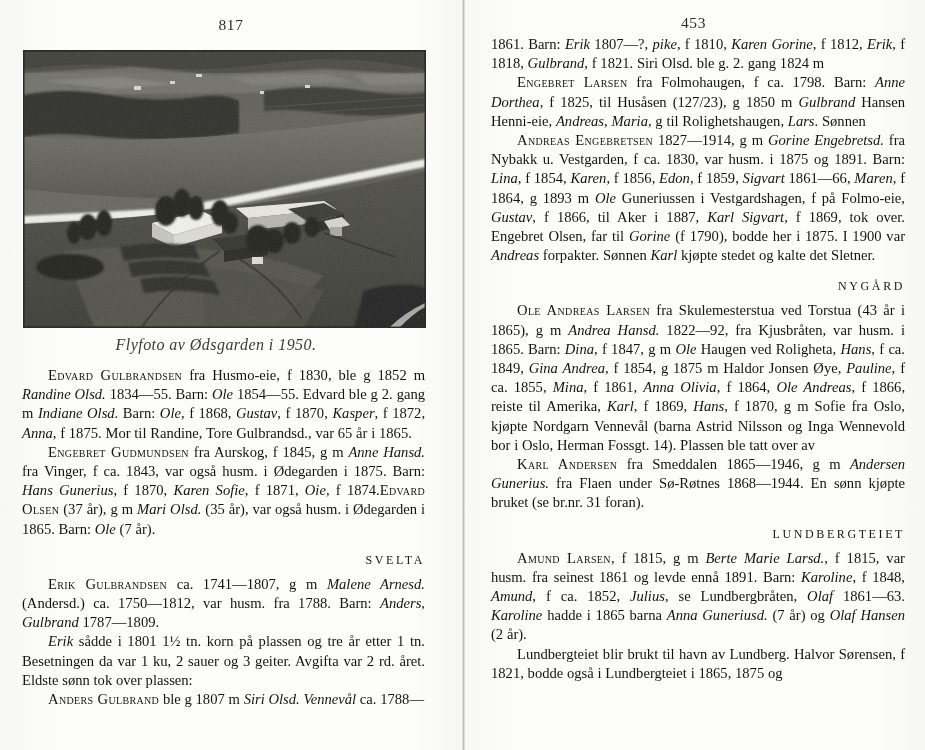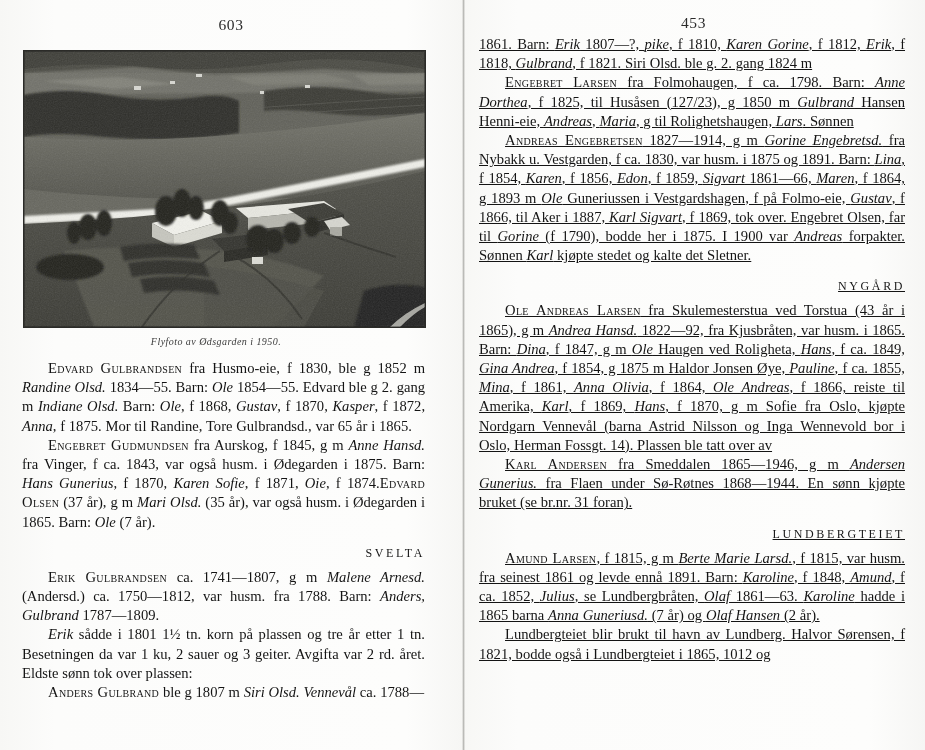--- a/index.html
+++ b/index.html
@@ -53,21 +53,21 @@
   }
   .page.left  .folio { padding-top: 16px; }
   .page.right .folio { padding-top: 14px; }
 
   
   .col {
     padding: 0 20px 0 22px;
     box-sizing: border-box;
   }
   .page.left  .col { padding-left: 22px; padding-right: 37px; }
-  .page.right .col { padding-left: 17px; padding-right: 20px; text-decoration: underline; }
+  .page.right .col { padding-left: 29px; padding-right: 20px; }
 
   p.para {
     margin: 0;
     text-indent: 26px;
     text-align: justify;
     font-size: 14.6px;
     line-height: 19.2px;
     hyphens: none;
     word-spacing: .1px;
   }
@@ -103,38 +103,38 @@
     height: 276px;
     margin: 17px 0 0 2px;
     overflow: hidden;
     background: #4a4a46;
     box-shadow: 0 0 0 1px #2b2b28;
   }
   #photo-frame svg { display: block; }
   figcaption.caption {
     text-align: center;
     font-style: italic;
-    font-size: 10px;
+    font-size: 16px;
     letter-spacing: .45px;
     color: #3b3b3b;
     padding: 9px 0 0 0;
     margin-right: 15px;
   }
 
   .gap-after-caption { height: 12px; }
   .gap-small { height: 3px; }
 </style>
 </head>
 <body>
 
 <div id="spread">
 
   <div class="page left">
 
-    <div class="folio">603</div>
+    <div class="folio">817</div>
 
     <div class="col">
 
       <figure id="photo-figure">
         <div id="photo-frame">
           <svg width="401" height="276" viewBox="0 0 401 276" xmlns="http://www.w3.org/2000/svg">
             <defs>
               <linearGradient id="skyfield" x1="0" y1="0" x2="0" y2="1">
                 <stop offset="0%" stop-color="#5d5d56"></stop>
                 <stop offset="100%" stop-color="#6e6e65"></stop>
@@ -299,19 +299,19 @@
       <h2 class="section">NYGÅRD</h2>
 
       <p class="para"><span class="sc">Ole Andreas Larsen</span><span> fra Skulemesterstua ved Torstua (43 år i 1865), g m <span class="it">Andrea Hansd.</span> 1822—92, fra Kjusbråten, var husm. i 1865. Barn: <span class="it">Dina</span>, f 1847, g m <span class="it">Ole</span> Haugen ved Roligheta, <span class="it">Hans</span>, f ca. 1849, <span class="it">Gina Andrea</span>, f 1854, g 1875 m Haldor Jonsen Øye, <span class="it">Pauline</span>, f ca. 1855, <span class="it">Mina</span>, f 1861, <span class="it">Anna Olivia</span>, f 1864, <span class="it">Ole Andreas</span>, f 1866, reiste til Amerika, <span class="it">Karl</span>, f 1869, <span class="it">Hans</span>, f 1870, g m Sofie fra Oslo, kjøpte Nordgarn Vennevål (barna Astrid Nilsson og Inga Wennevold bor i Oslo, Herman Fossgt. 14). Plassen ble tatt over av</span></p>
 
       <p class="para"><span class="sc">Karl Andersen</span><span> fra Smeddalen 1865—1946, g m <span class="it">Andersen</span> <span class="it">Gunerius.</span> fra Flaen under Sø-Røtnes 1868—1944. En sønn kjøpte bruket (se br.nr. 31 foran).</span></p>
 
       <h2 class="section">LUNDBERGTEIET</h2>
 
       <p class="para"><span class="sc">Amund Larsen</span><span>, f 1815, g m <span class="it">Berte Marie Larsd.</span>, f 1815, var husm. fra seinest 1861 og levde ennå 1891. Barn: <span class="it">Karoline</span>, f 1848, <span class="it">Amund</span>, f ca. 1852, <span class="it">Julius</span>, se Lundbergbråten, <span class="it">Olaf</span> 1861—63. <span class="it">Karoline</span> hadde i 1865 barna <span class="it">Anna Guneriusd.</span> (7 år) og <span class="it">Olaf Hansen</span> (2 år).</span></p>
 
-      <p class="para"><span>Lundbergteiet blir brukt til havn av Lundberg. Halvor Sørensen, f 1821, bodde også i Lundbergteiet i 1865, 1012 og</span></p>
+      <p class="para"><span>Lundbergteiet blir brukt til havn av Lundberg. Halvor Sørensen, f 1821, bodde også i Lundbergteiet i 1865, 1875 og</span></p>
 
     </div>
   </div>
 
   <div id="gutter"></div>
 </div>
 
 </body></html>

